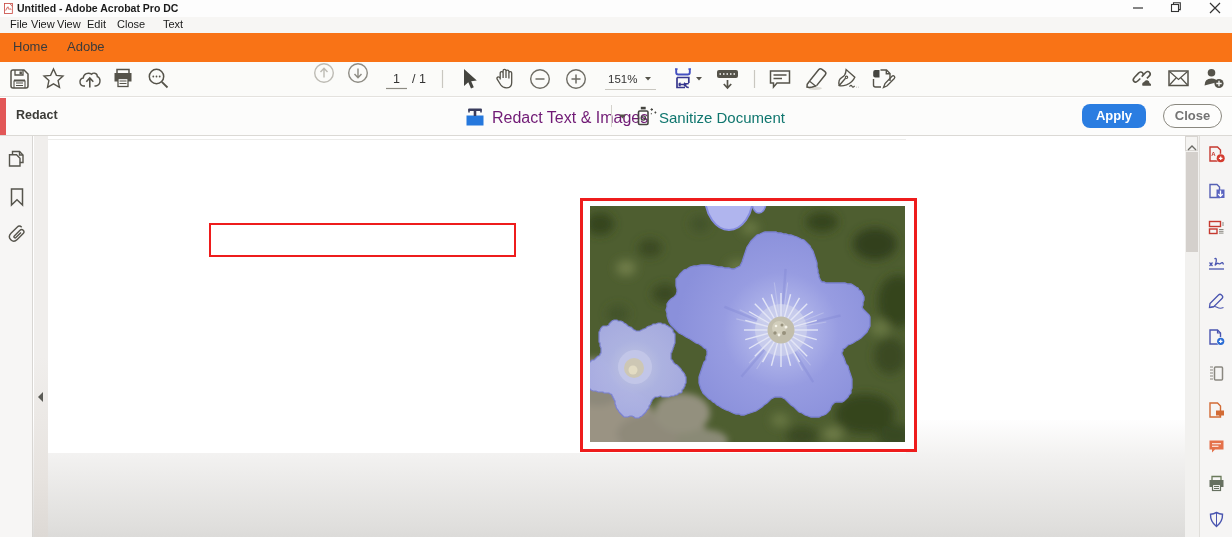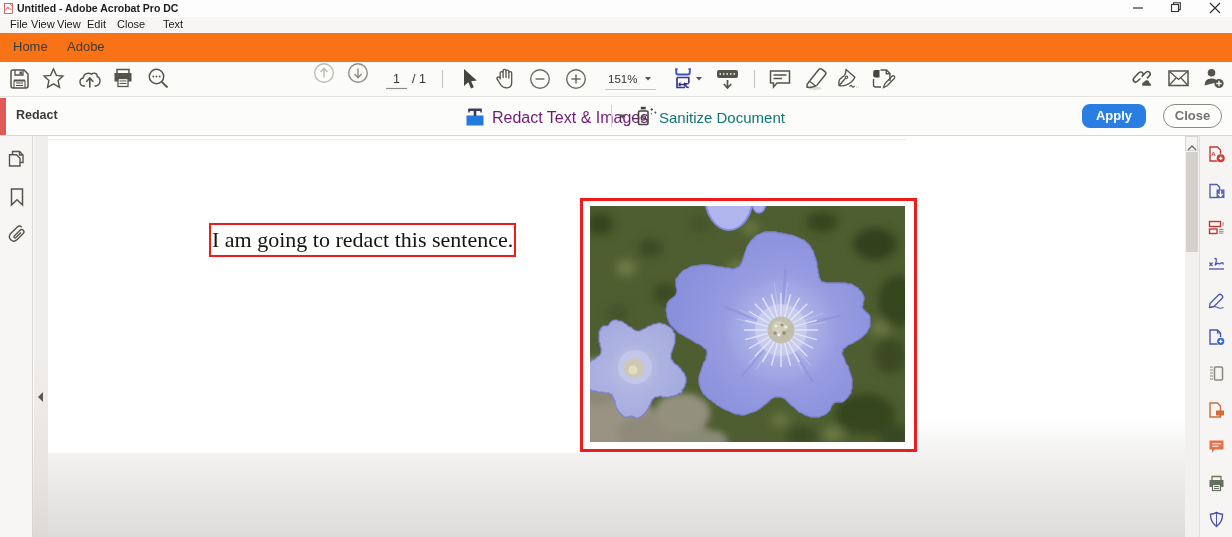--- a/index.html
+++ b/index.html
@@ -243,21 +243,20 @@
         <path d="M14.7 4.2 Q12.4 1.9 10.1 4.2 L4 10.3 Q0.7 13.6 3.8 16.7 Q6.9 19.8 10.2 16.5 L16.2 10.5 Q17.8 8.9 16.2 7.3 Q14.6 5.7 13 7.3 L7.3 13 Q6.5 13.8 7.3 14.6 Q8.1 15.4 8.9 14.6 L14 9.5" stroke-width="1.4"></path>
       </svg>
     </div>
     <div class="abs" id="leftstrip">
       <svg class="abs" style="left:3px;top:255px" width="8" height="12" viewBox="0 0 8 12">
           <path d="M6 1 L1 6 L6 11 Z" fill="#5a5a55"></path>
         </svg>
     </div>
 
     <div class="abs" style="left:209px;top:87px;width:307px;height:34px;border:2.8px solid #ee1c1c;background:#fff"></div>
-    <div class="abs" style="left:212px;top:91px;width:310px;font-family:'Liberation Serif',serif;font-size:22px;color:#15150f;">I am going to redact this sentence.</div>
 
     <div class="abs" style="left:580px;top:62px;width:337px;height:254px;border:3.2px solid #ee1c1c;background:#fff"></div>
     <svg class="abs" style="left:590px;top:70px" width="315" height="236" viewBox="0 0 315 236">
       <defs>
         <clipPath id="imclip">
             <rect x="0" y="0" width="315" height="236"></rect>
           </clipPath>
         <filter id="fb" x="-40%" y="-40%" width="180%" height="180%">
             <feGaussianBlur stdDeviation="5"></feGaussianBlur>
           </filter>

